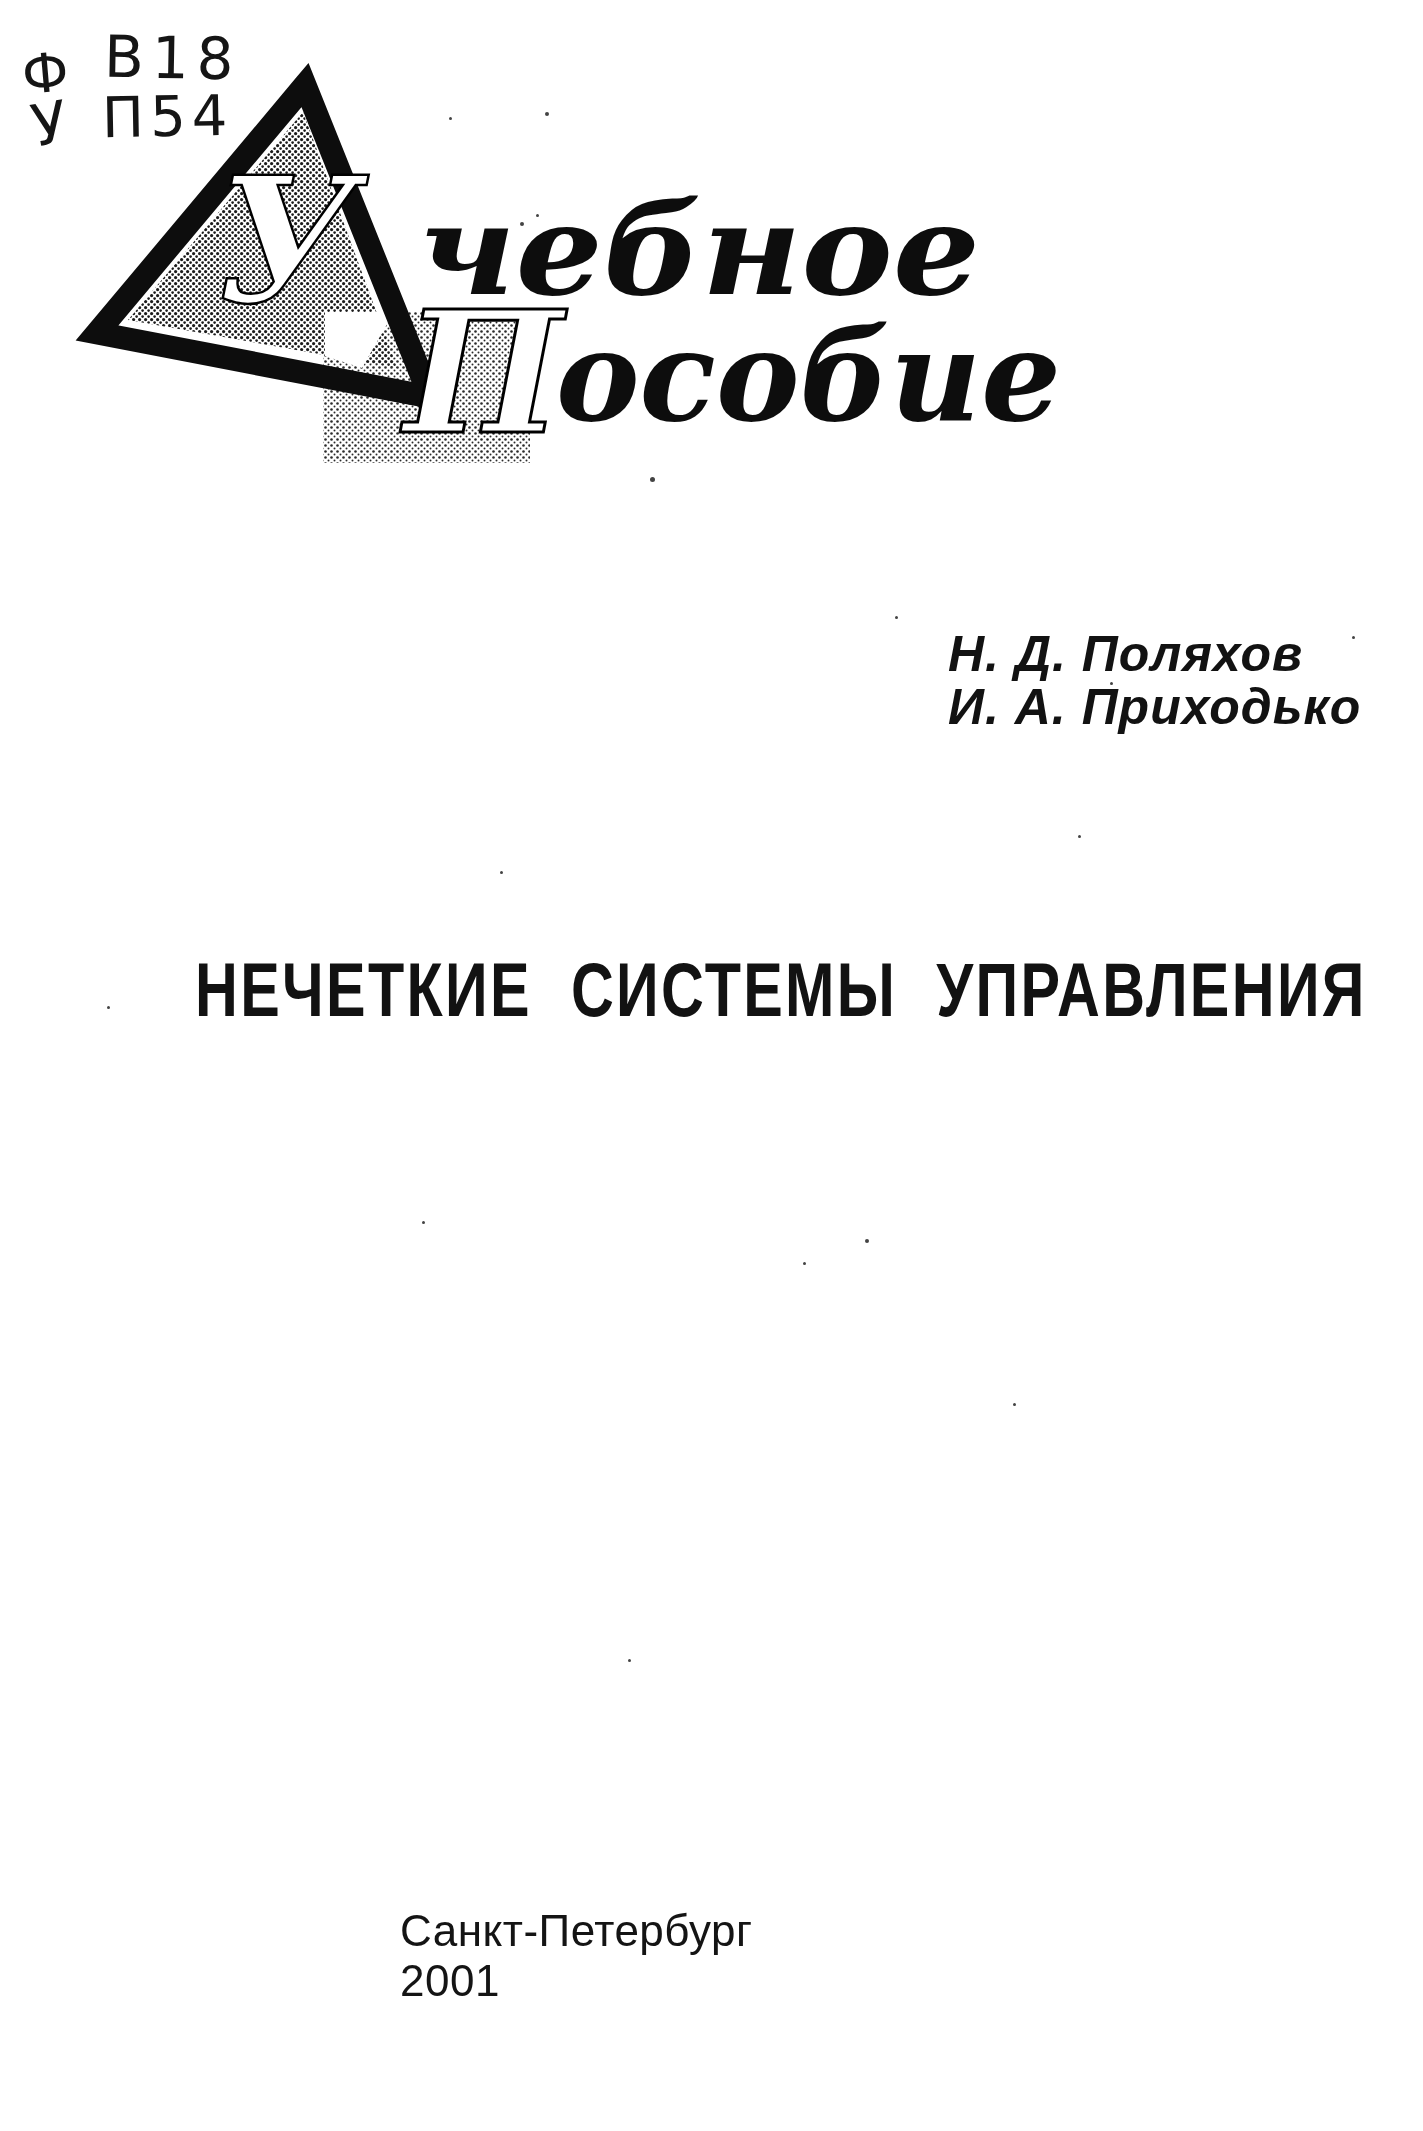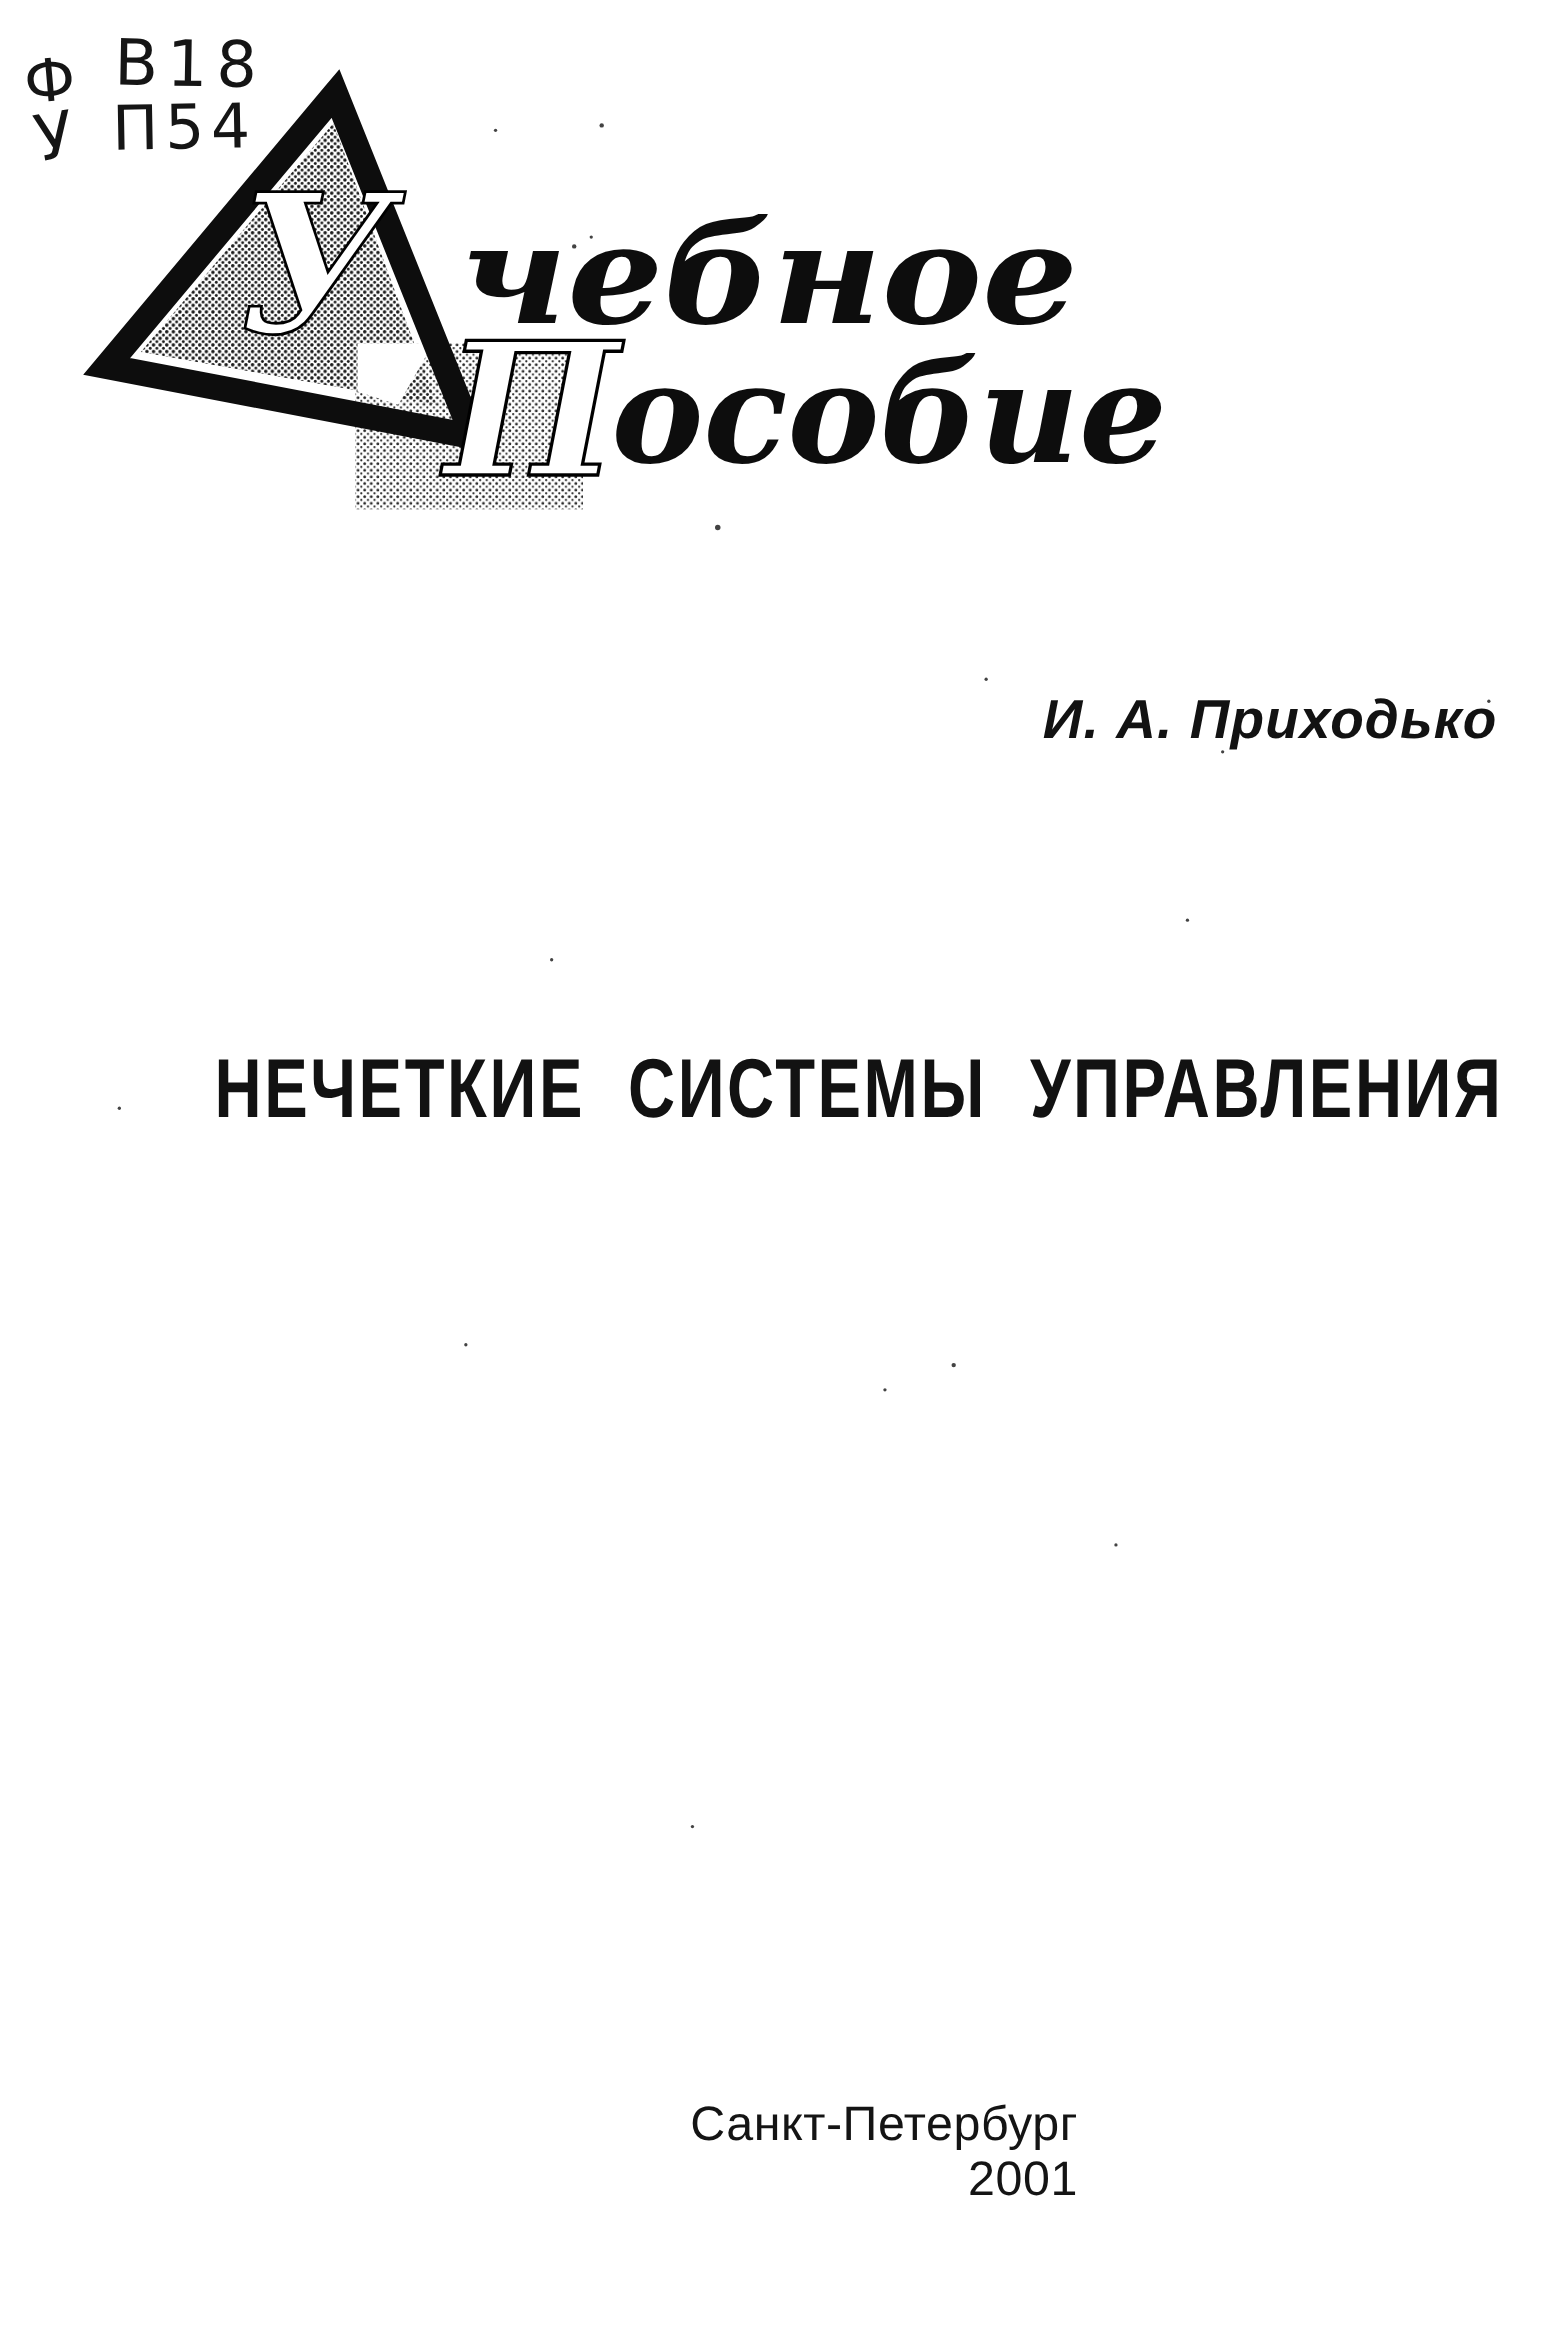--- a/index.html
+++ b/index.html
@@ -43,21 +43,21 @@
     letter-spacing:3px;
     word-spacing:26px;
     white-space:nowrap;
     transform:scaleX(0.78);
     transform-origin:0 0;
     color:#121212;
   }
   
   .imprint{
     position:absolute;left:400px;top:1906px;width:580px;
-    text-align:right;
+    text-align:left;
     font-size:44px;line-height:50px;
     color:#141414;
     letter-spacing:0.5px;
   }
   
   .speck{
     position:absolute;background:#222;border-radius:50%;opacity:0.85;
   }
 </style>
 </head>
@@ -92,20 +92,21 @@
 
     <polygon points="305,85 97,333 430,397" fill="none" stroke="#0d0d0d" stroke-width="23" stroke-linejoin="miter"></polygon>
 
     <text class="script-text" x="216" y="302" font-size="175" fill="#ffffff" stroke="#000000" stroke-width="2.5">У</text>
     <text class="script-text" x="418" y="294" font-size="126" fill="#0d0d0d" textLength="562" lengthAdjust="spacingAndGlyphs">чебное</text>
     <text class="script-text" x="404" y="432" font-size="168" fill="#ffffff" stroke="#000000" stroke-width="3">П</text>
     <text class="script-text" x="556" y="420" font-size="126" fill="#0d0d0d" textLength="505" lengthAdjust="spacingAndGlyphs">особие</text>
   </svg>
 
   <div class="authors">
+    <div>Н. Д. Поляхов</div>
     <div>И. А. Приходько</div>
   </div>
 
   <div class="book-title">НЕЧЕТКИЕ СИСТЕМЫ УПРАВЛЕНИЯ</div>
 
   <div class="imprint">
     <div>Санкт-Петербург</div>
     <div>2001</div>
   </div>
 

